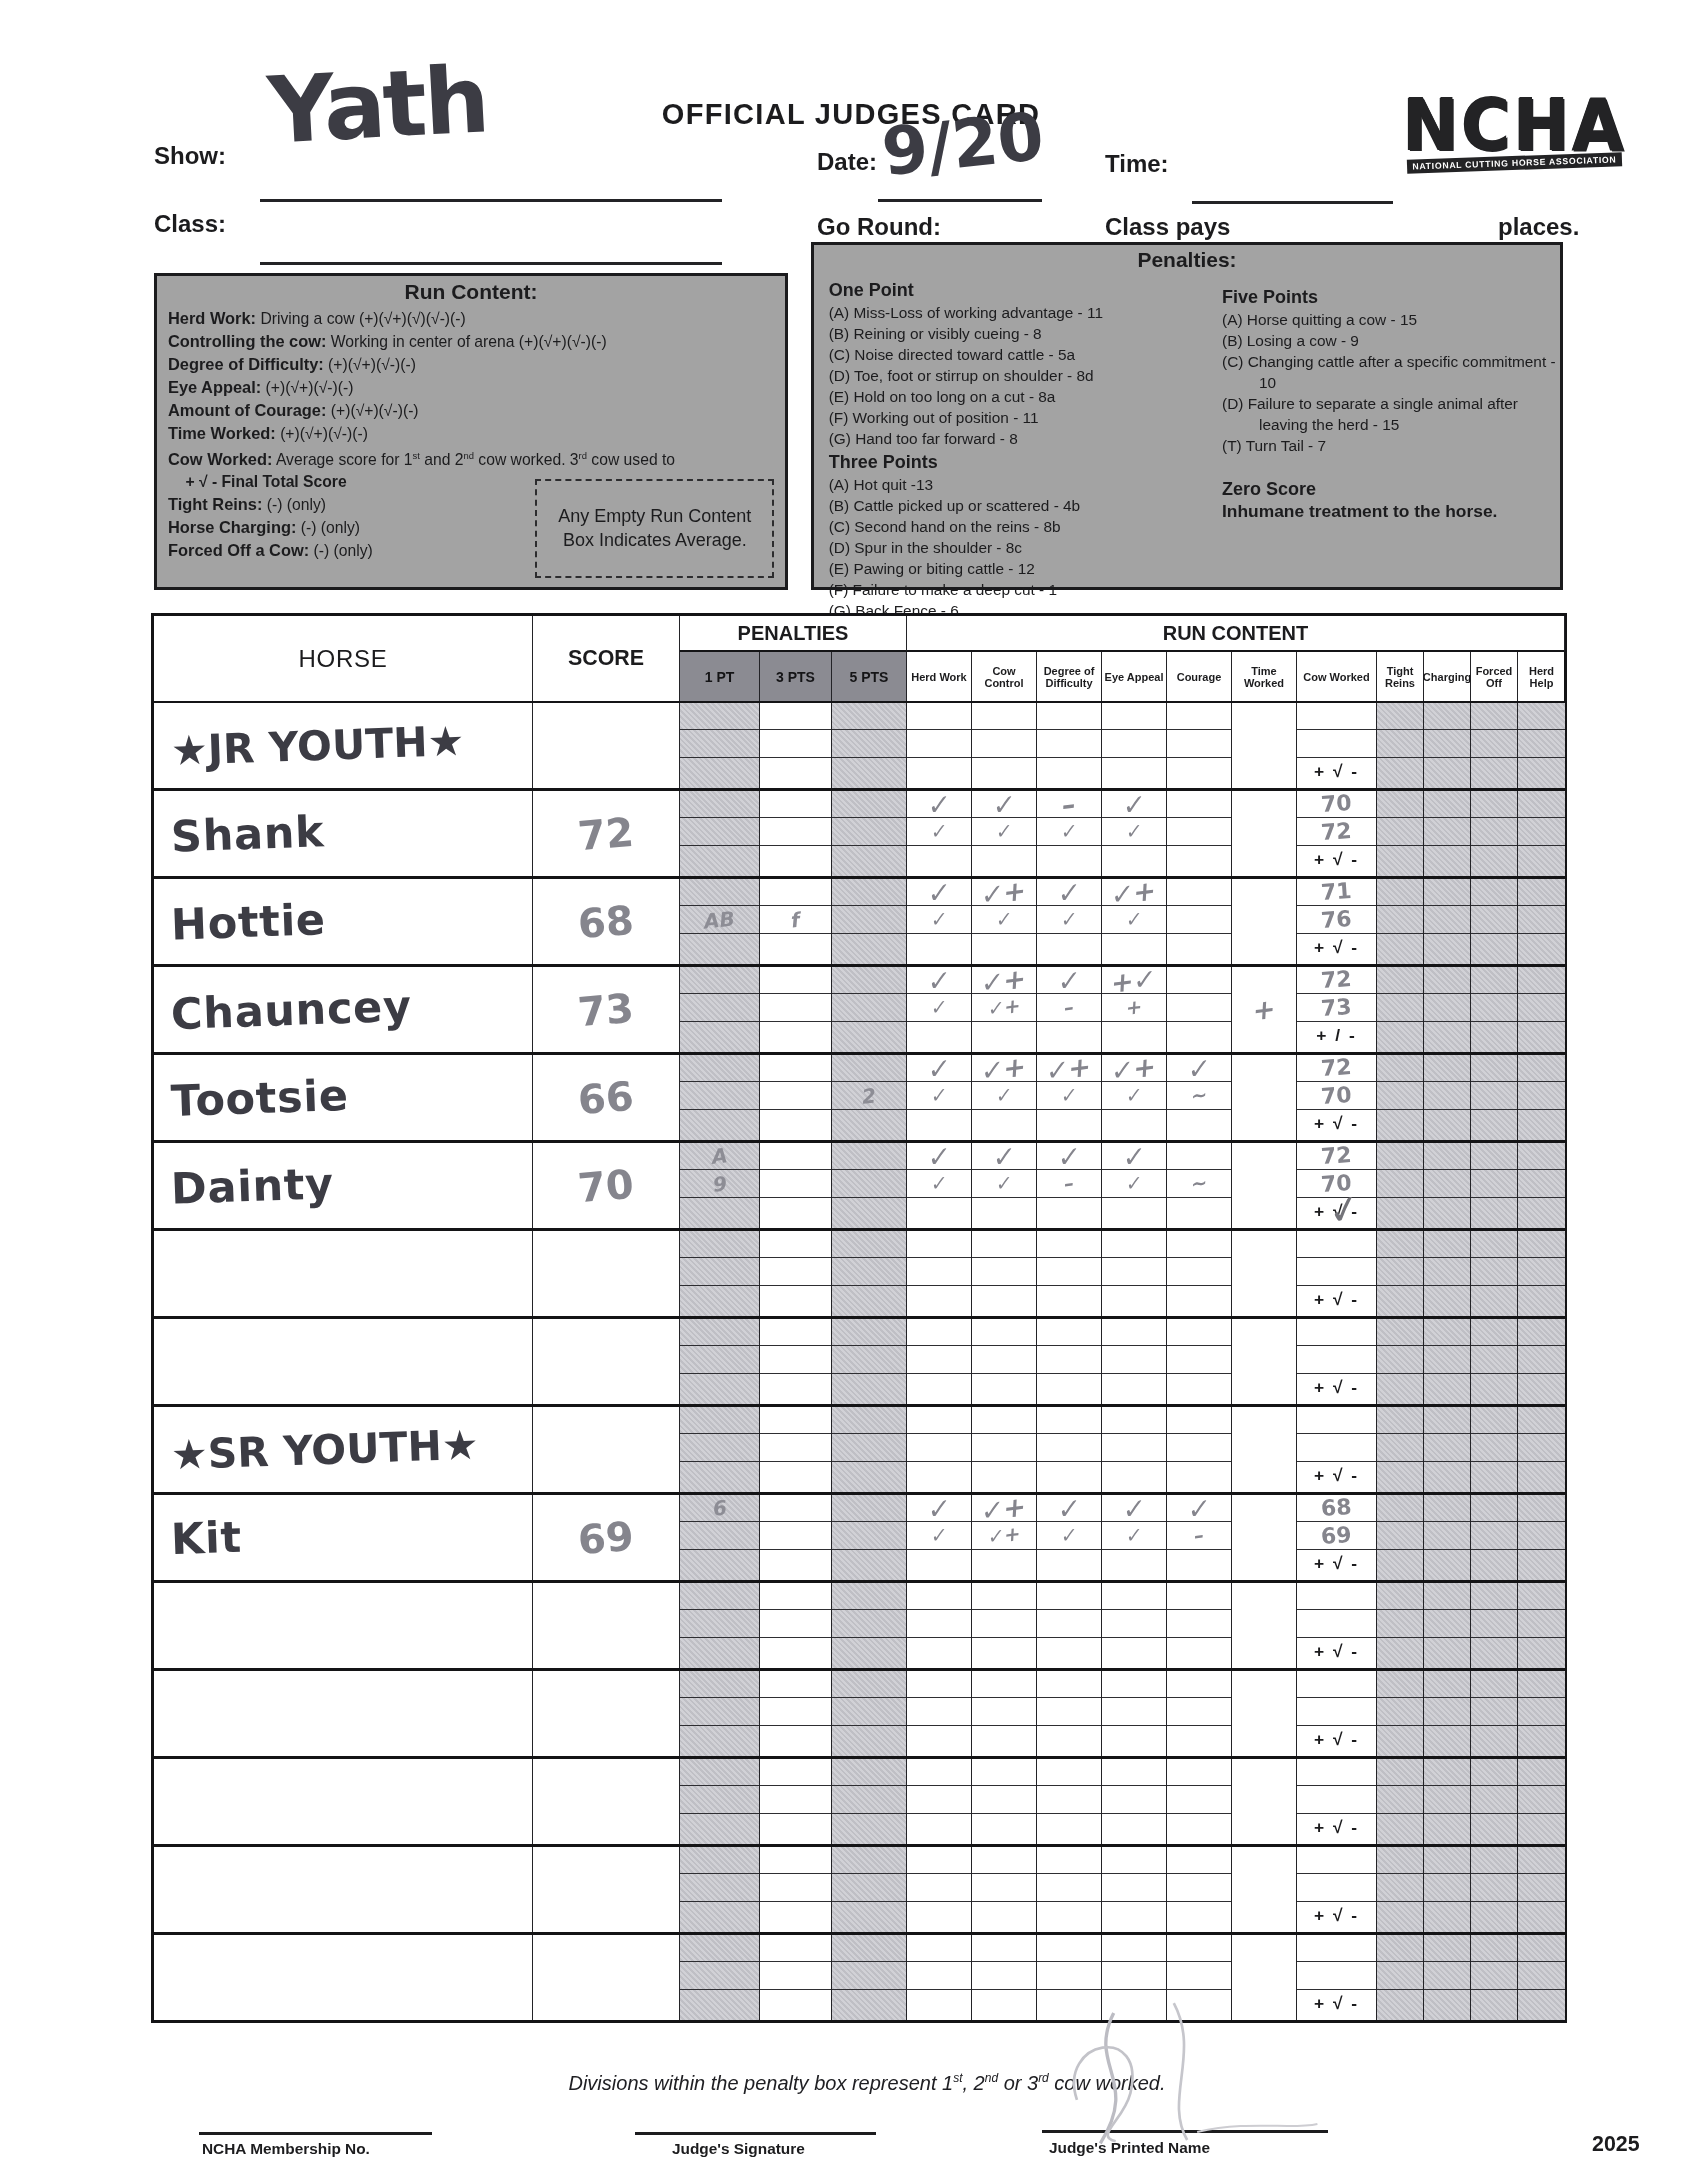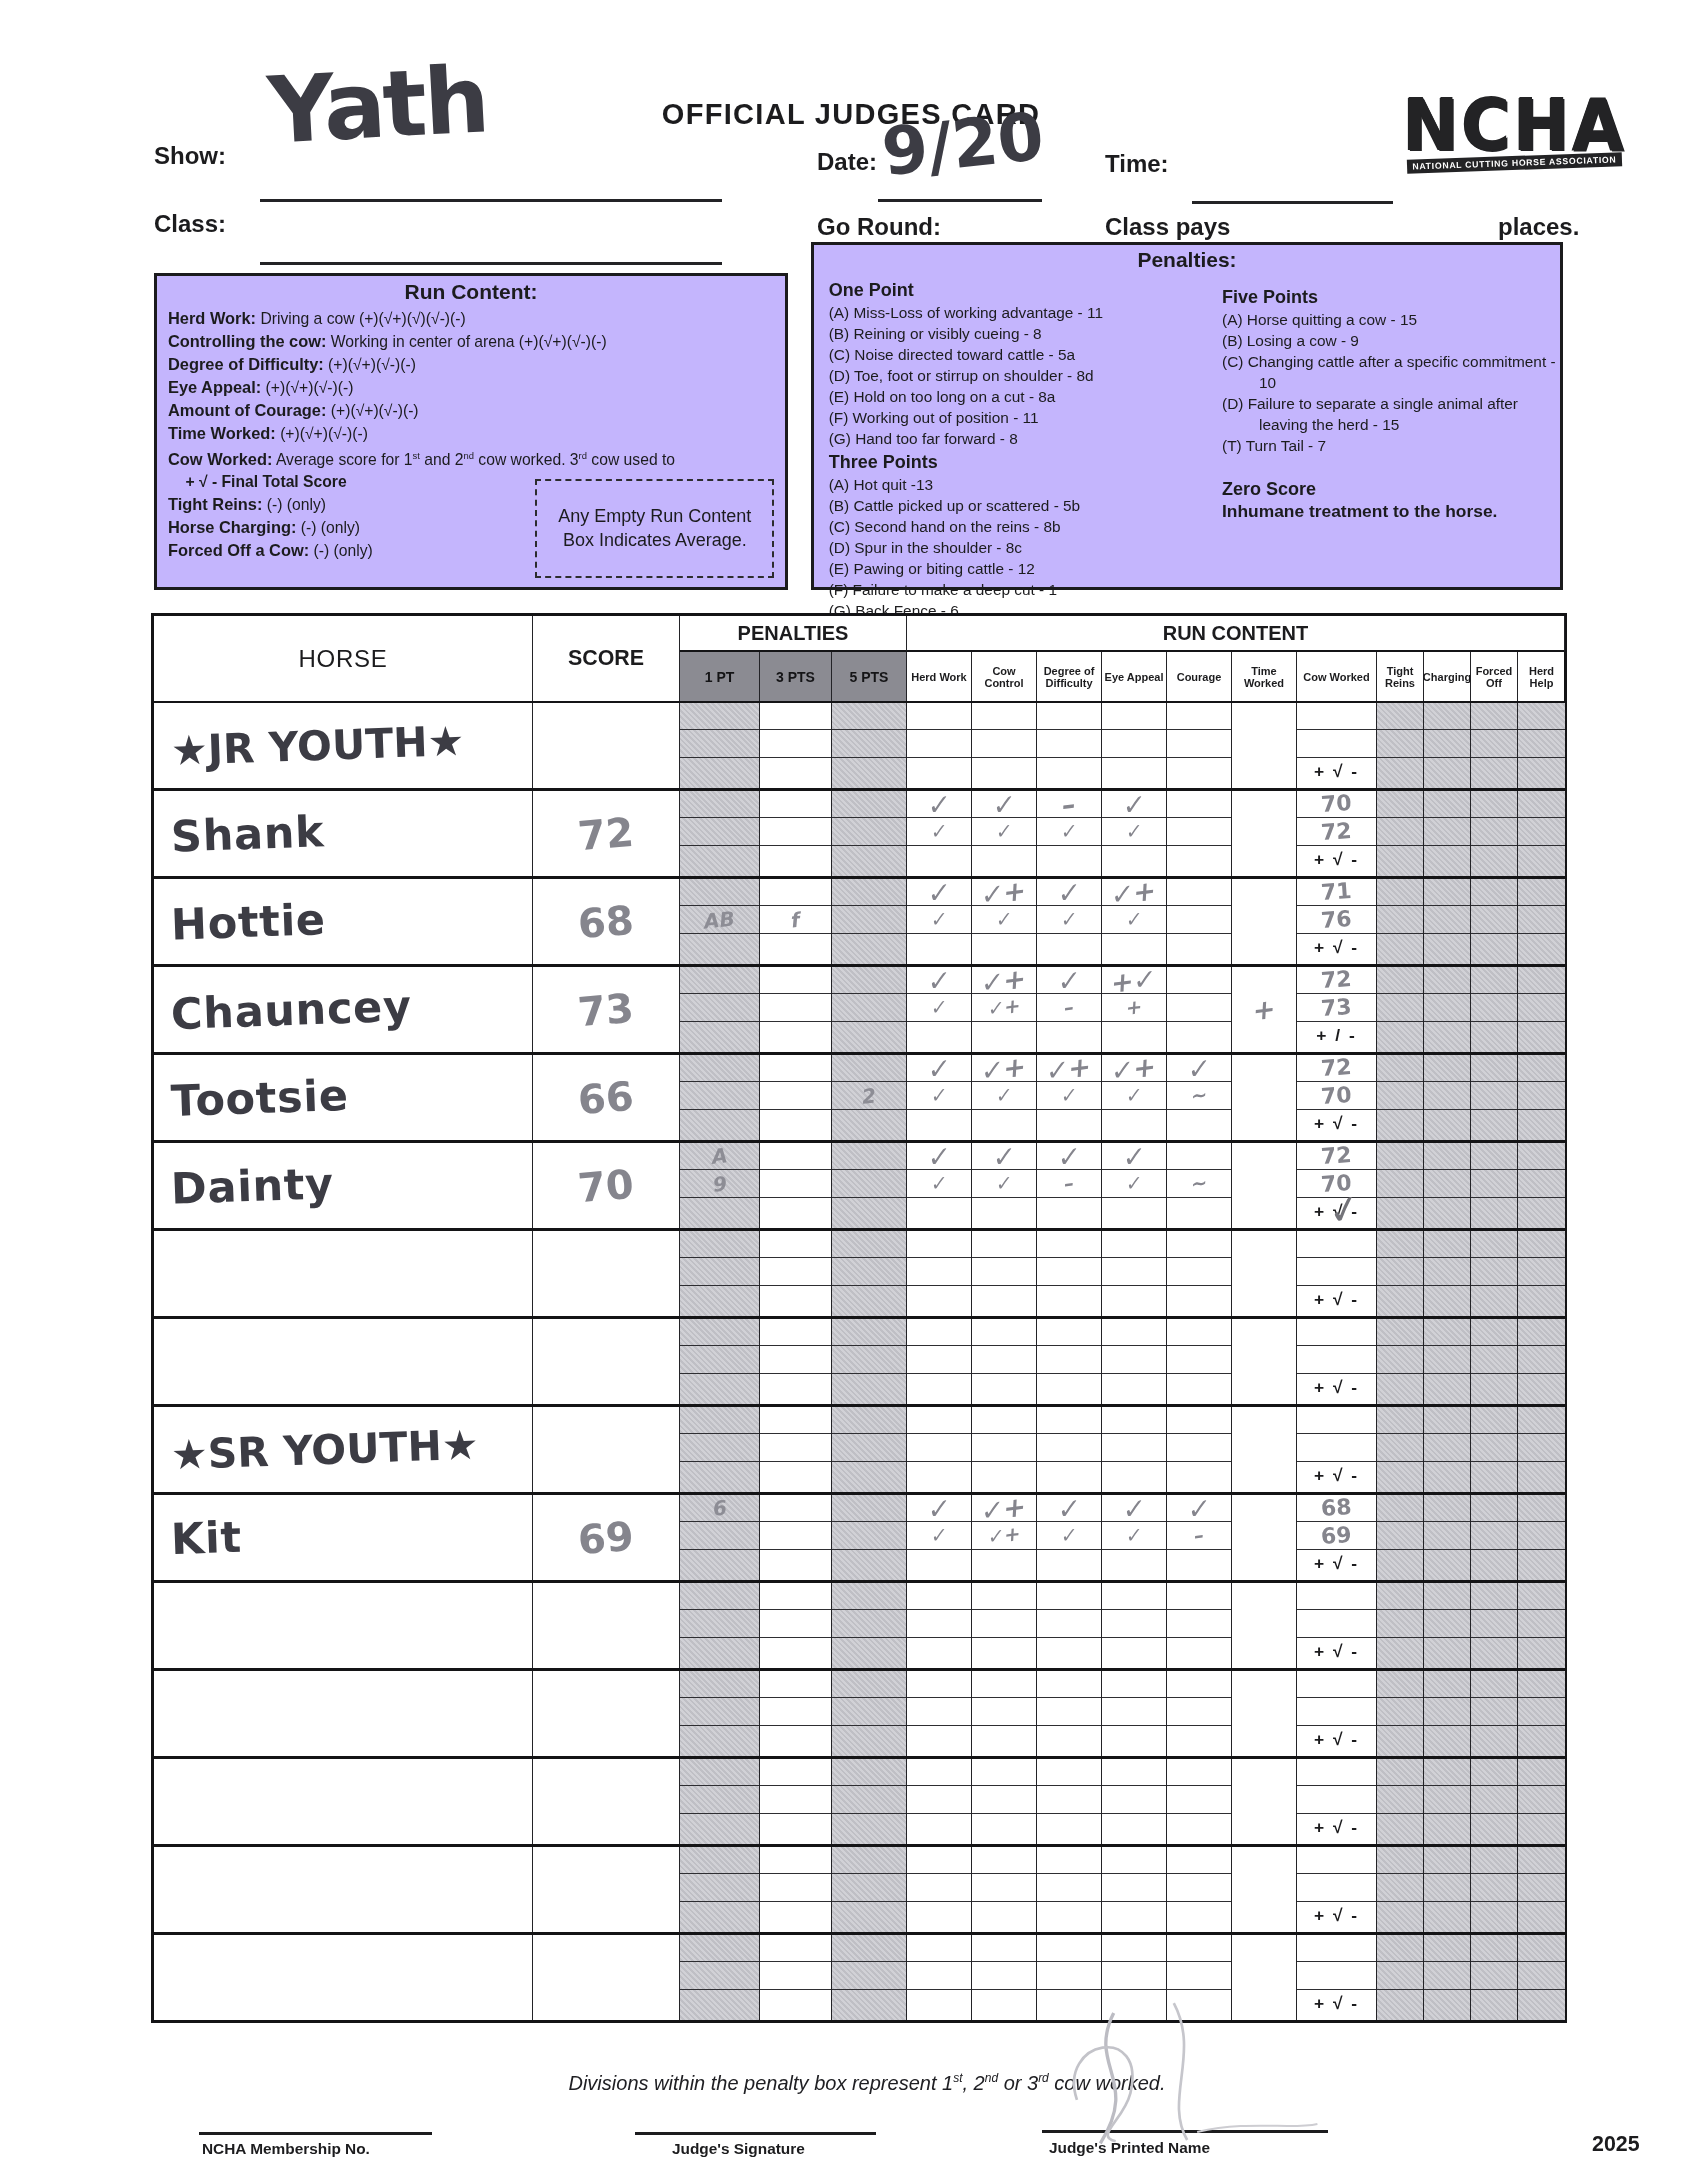--- a/index.html
+++ b/index.html
@@ -13,21 +13,21 @@
   .hand{font-family:"DejaVu Sans",sans-serif;font-weight:bold;color:#3c3c44;white-space:nowrap;}
   .show-val{position:absolute;left:268px;top:52px;font-size:92px;transform:rotate(-3deg);letter-spacing:-2.7px;}
   .date-val{position:absolute;left:882px;top:106px;font-size:66px;transform:rotate(-6deg);}
   .logo{position:absolute;left:1399px;top:94px;width:231px;text-align:center;}
   .logo-word{font-weight:900;font-size:67px;line-height:62px;letter-spacing:2.7px;color:#232325;
              font-family:"DejaVu Sans",sans-serif;transform:scaleY(1.05);
              text-shadow:1.3px 1.3px 0 #232325, -0.7px 0.7px 0 #232325;}
   .logo-banner{display:inline-block;background:#232325;color:#fff;font-size:8.7px;font-weight:bold;
              letter-spacing:0.7px;padding:2px 5.4px;margin-top:-2.7px;transform:rotate(-2deg);white-space:nowrap;}
   
-  .box{position:absolute;border:3.3px solid #1b1b1d;background:#c4b5fd;box-sizing:border-box;}
+  .box{position:absolute;border:3.3px solid #1b1b1d;background:#a3a3a3;box-sizing:border-box;}
   .rc-box{left:154px;top:273px;width:634px;height:317px;padding:4px 11px;}
   .box-title{text-align:center;font-weight:bold;font-size:21px;margin-bottom:2.7px;}
   .rci{font-size:15.7px;line-height:22px;}
   .rci b{font-size:16.4px;}
   .rci.bold-line{font-weight:bold;padding-left:17.4px;}
   .dash-note{position:absolute;right:10.7px;bottom:9.4px;width:239px;height:99px;border:2px dashed #2c2c2e;
              display:flex;align-items:center;justify-content:center;text-align:center;
              font-size:18px;line-height:24px;padding:2.7px 12px;box-sizing:border-box;}
   .pen-box{left:811px;top:242px;width:752px;height:348px;padding:2.7px 0;}
   .pen-col-l{position:absolute;left:14.7px;top:32px;width:375px;}
@@ -137,21 +137,21 @@
           <div class="pi">(B)  Reining or visibly cueing - 8</div>
           <div class="pi">(C)  Noise directed toward cattle - 5a</div>
           <div class="pi">(D)  Toe, foot or stirrup on shoulder - 8d</div>
           <div class="pi">(E)  Hold on too long on a cut - 8a</div>
           <div class="pi">(F)  Working out of position - 11</div>
           <div class="pi">(G)  Hand too far forward - 8</div>
         </div>
       <div class="pen-h">Three Points</div>
       <div id="three-points-list">
           <div class="pi">(A)  Hot quit -13</div>
-          <div class="pi">(B)  Cattle picked up or scattered - 5b</div>
+          <div class="pi">(B)  Cattle picked up or scattered - 4b</div>
           <div class="pi">(C)  Second hand on the reins - 8b</div>
           <div class="pi">(D)  Spur in the shoulder - 8c</div>
           <div class="pi">(E)  Pawing or biting cattle - 12</div>
           <div class="pi">(F)  Failure to make a deep cut - 1</div>
           <div class="pi">(G)  Back Fence - 6</div>
         </div>
     </div>
     <div class="pen-col-r">
       <div class="pen-h">Five Points</div>
       <div id="five-points-list">

